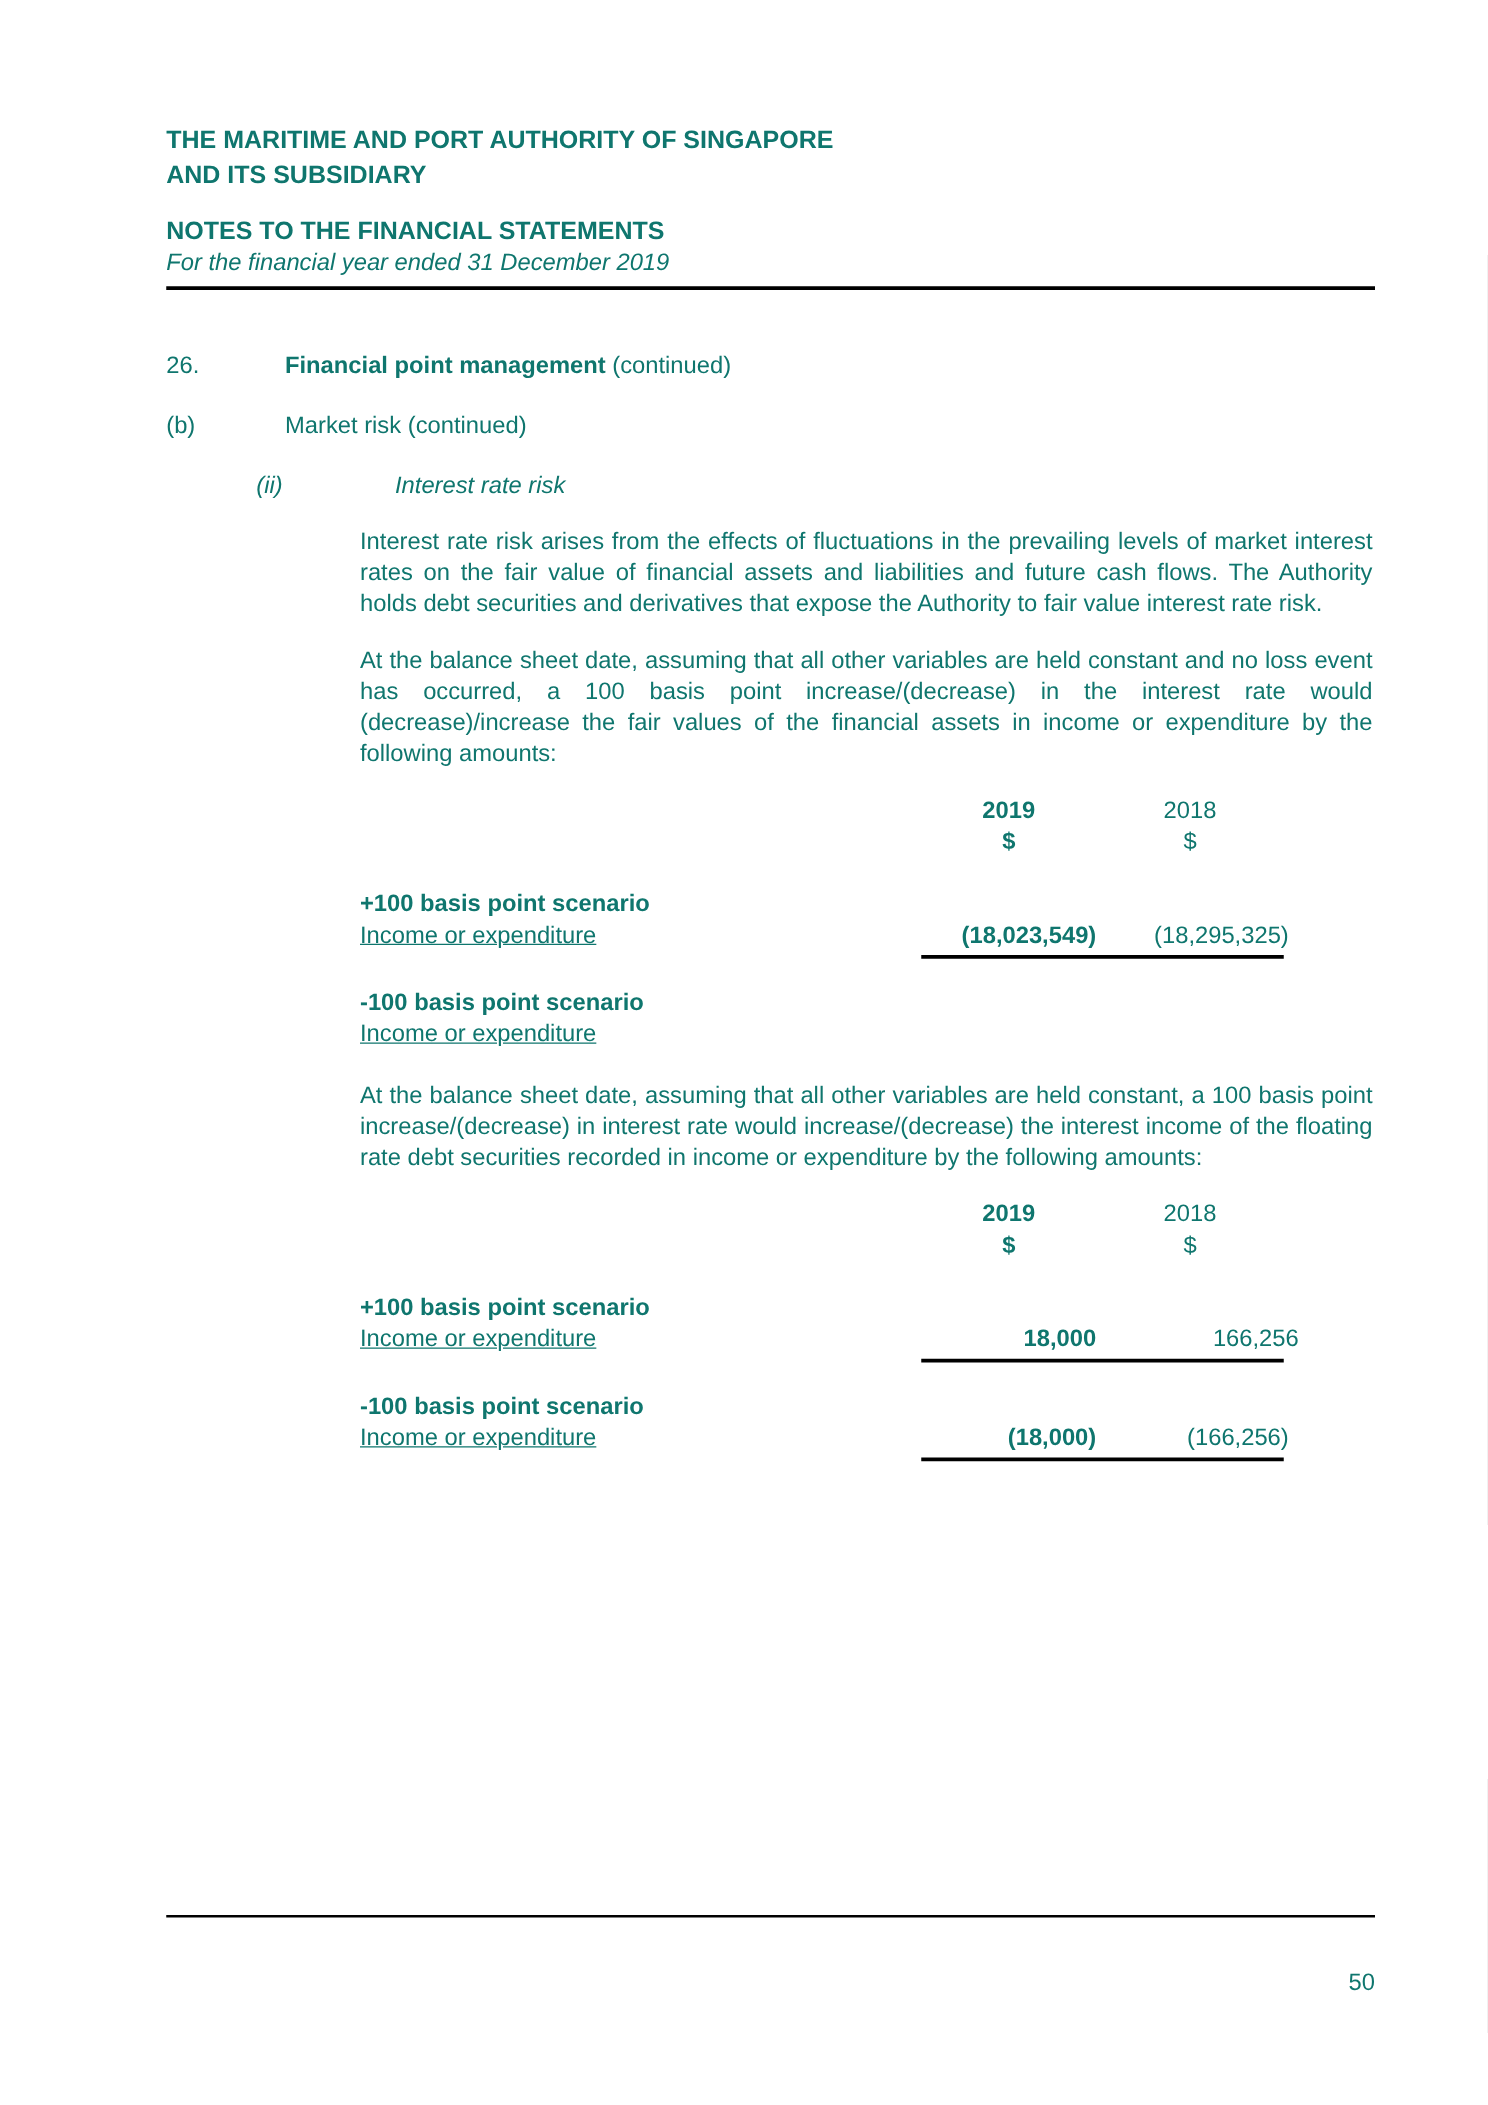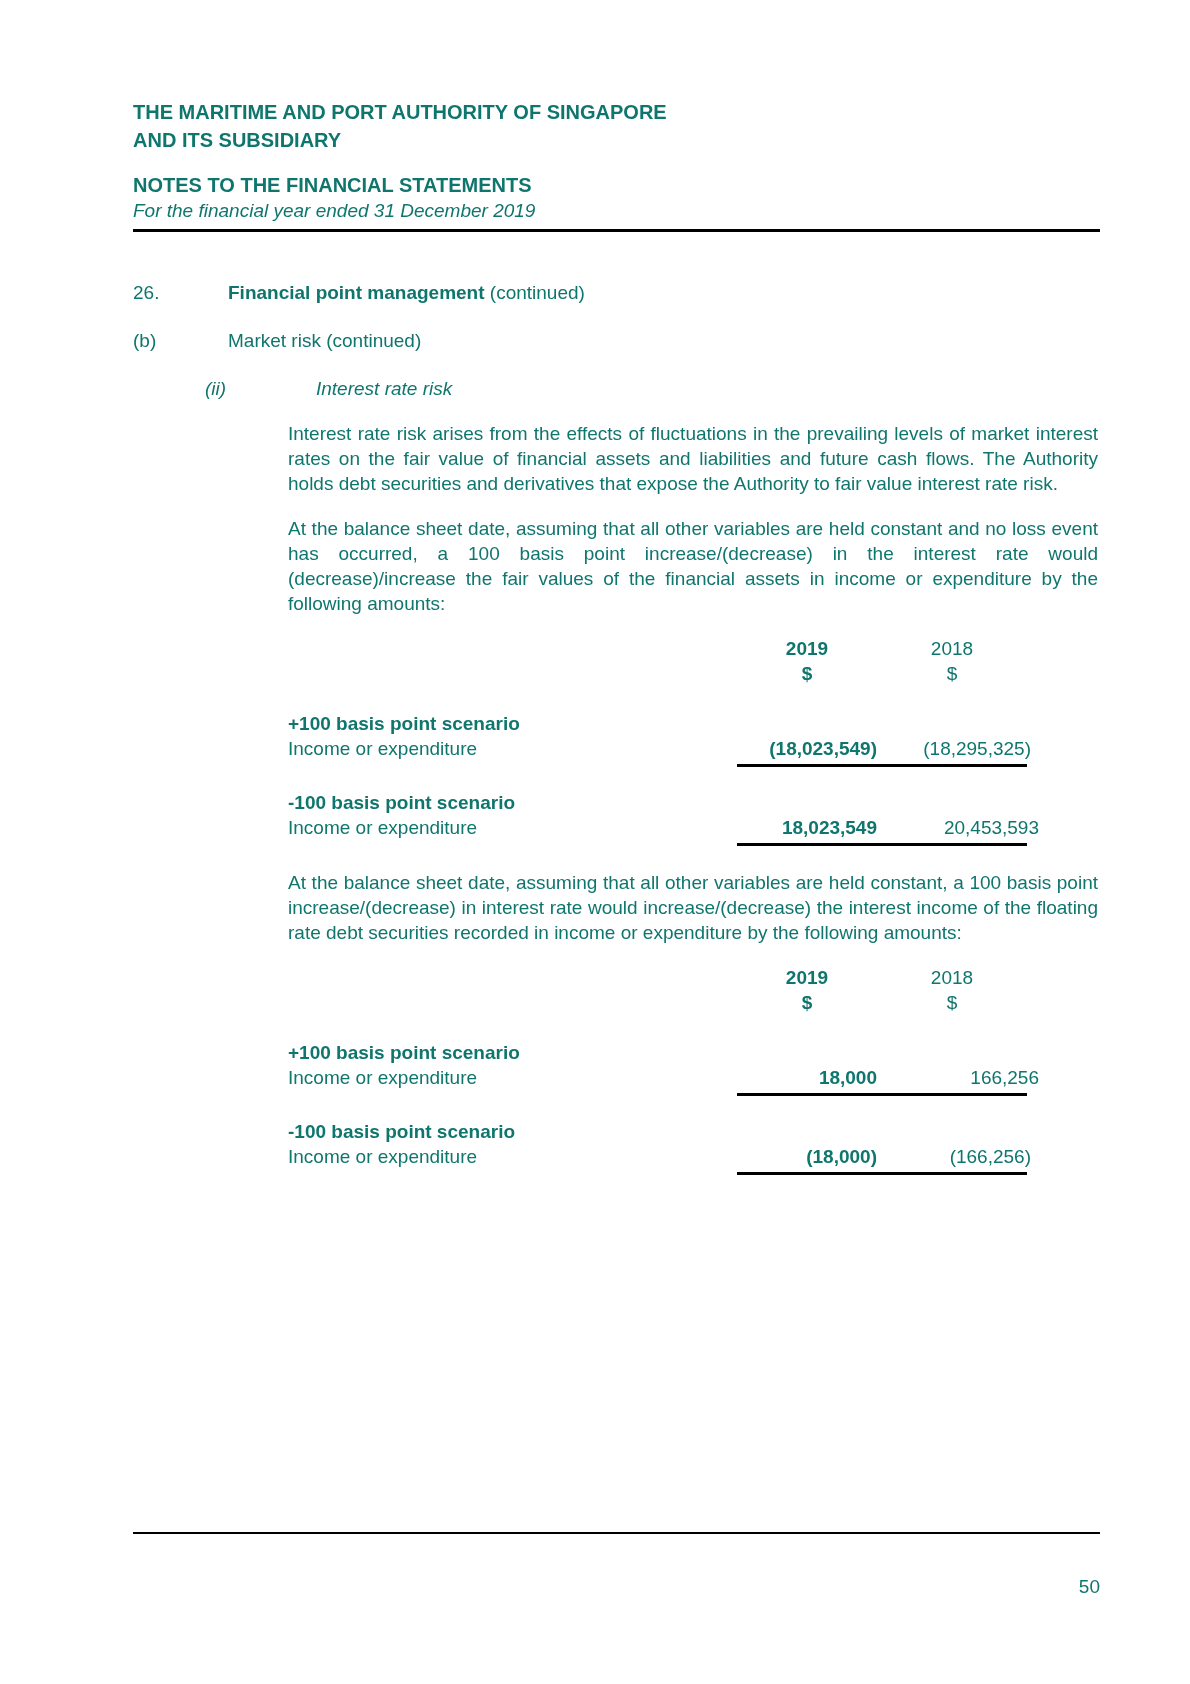--- a/index.html
+++ b/index.html
@@ -28,21 +28,21 @@
   .sec-b { margin-top:23px; }
   .sec-ii { margin-top:23px; font-style:italic; }
   .sec-ii .sec-num { width:83px; flex:0 0 83px; margin-left:72px; }
 
   .indent { margin-left:155px; width:810px; }
   .para { font-size:19px; line-height:25px; text-align:justify; margin-top:20px; }
   .ital-head { font-size:19px; line-height:25px; font-style:italic; margin-top:20px; }
 
   .fin-table { margin-left:155px; width:740px; font-size:19px; line-height:25px; margin-top:20px; }
   .t-row { display:flex; }
-  .t-label { width:449px; flex:0 0 449px; }
+  .t-label { width:449px; flex:0 0 449px;text-decoration:underline; }
   .t-nums { display:flex; width:290px; flex:0 0 290px; }
   .t-col1 { width:140px; flex:0 0 140px; }
   .t-col2 { width:150px; flex:0 0 150px; }
   .t-head .t-col1, .t-head .t-col2 { text-align:center; }
   .t-val { text-align:right; padding-right:12px; }
   .t-val.paren { padding-right:4px; }
   .bold { font-weight:bold; }
   .t-vals .t-nums { border-bottom:3px solid #000; padding-bottom:3px;align-items:center; }
   .t-group { margin-top:25px; }
   .t-group + .t-group { margin-top:23px; }
@@ -121,24 +121,20 @@
           </div>
         </div>
       </div>
 
       <div class="t-group">
         <div class="t-row">
           <div class="t-scenario">-100 basis point scenario</div>
         </div>
         <div class="t-row t-vals">
           <div class="t-label">Income or expenditure</div>
-          <div class="t-nums">
-            <div class="t-col1 t-val bold">18,023,549</div>
-            <div class="t-col2 t-val">20,453,593</div>
-          </div>
         </div>
       </div>
     </div>
 
     <div class="indent para" style="margin-top:24px;">At the balance sheet date, assuming that all other variables are held constant, a 100 basis point increase/(decrease) in interest rate would increase/(decrease) the interest income of the floating rate debt securities recorded in income or expenditure by the following amounts:</div>
 
     <div class="fin-table">
       <div class="t-row t-head">
         <div class="t-label"></div>
         <div class="t-nums">

